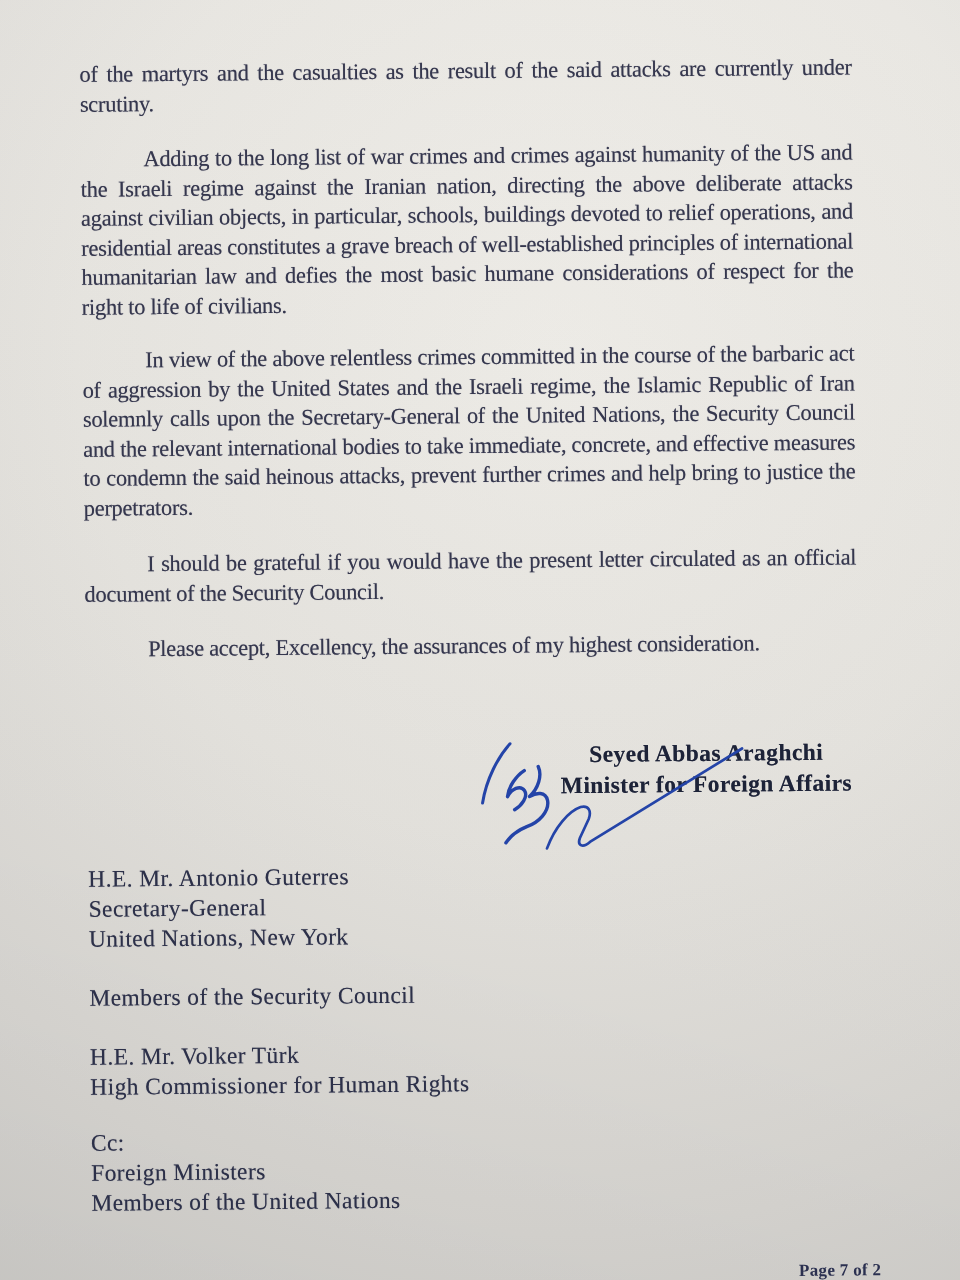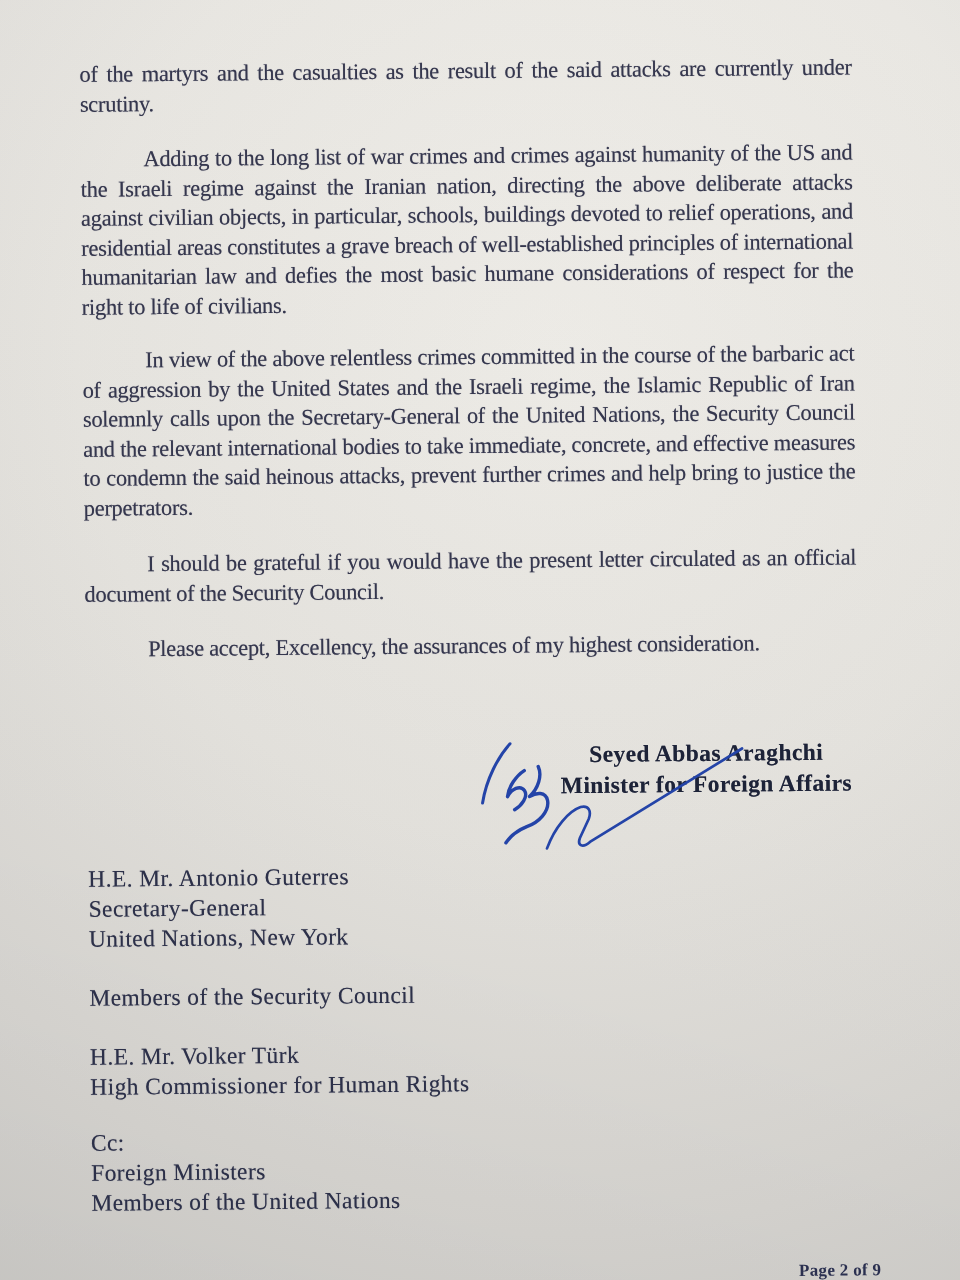--- a/index.html
+++ b/index.html
@@ -139,15 +139,15 @@
     <p class="recipient-line">H.E. Mr. Volker Türk</p>
     <p class="recipient-line">High Commissioner for Human Rights</p>
   </div>
 
   <div class="recipient-block r3">
     <p class="recipient-line">Cc:</p>
     <p class="recipient-line">Foreign Ministers</p>
     <p class="recipient-line">Members of the United Nations</p>
   </div>
 
-  <div class="page-footer">Page 2 of 9</div>
+  <div class="page-footer">Page 7 of 2</div>
 
 </div>
 
 </body></html>

